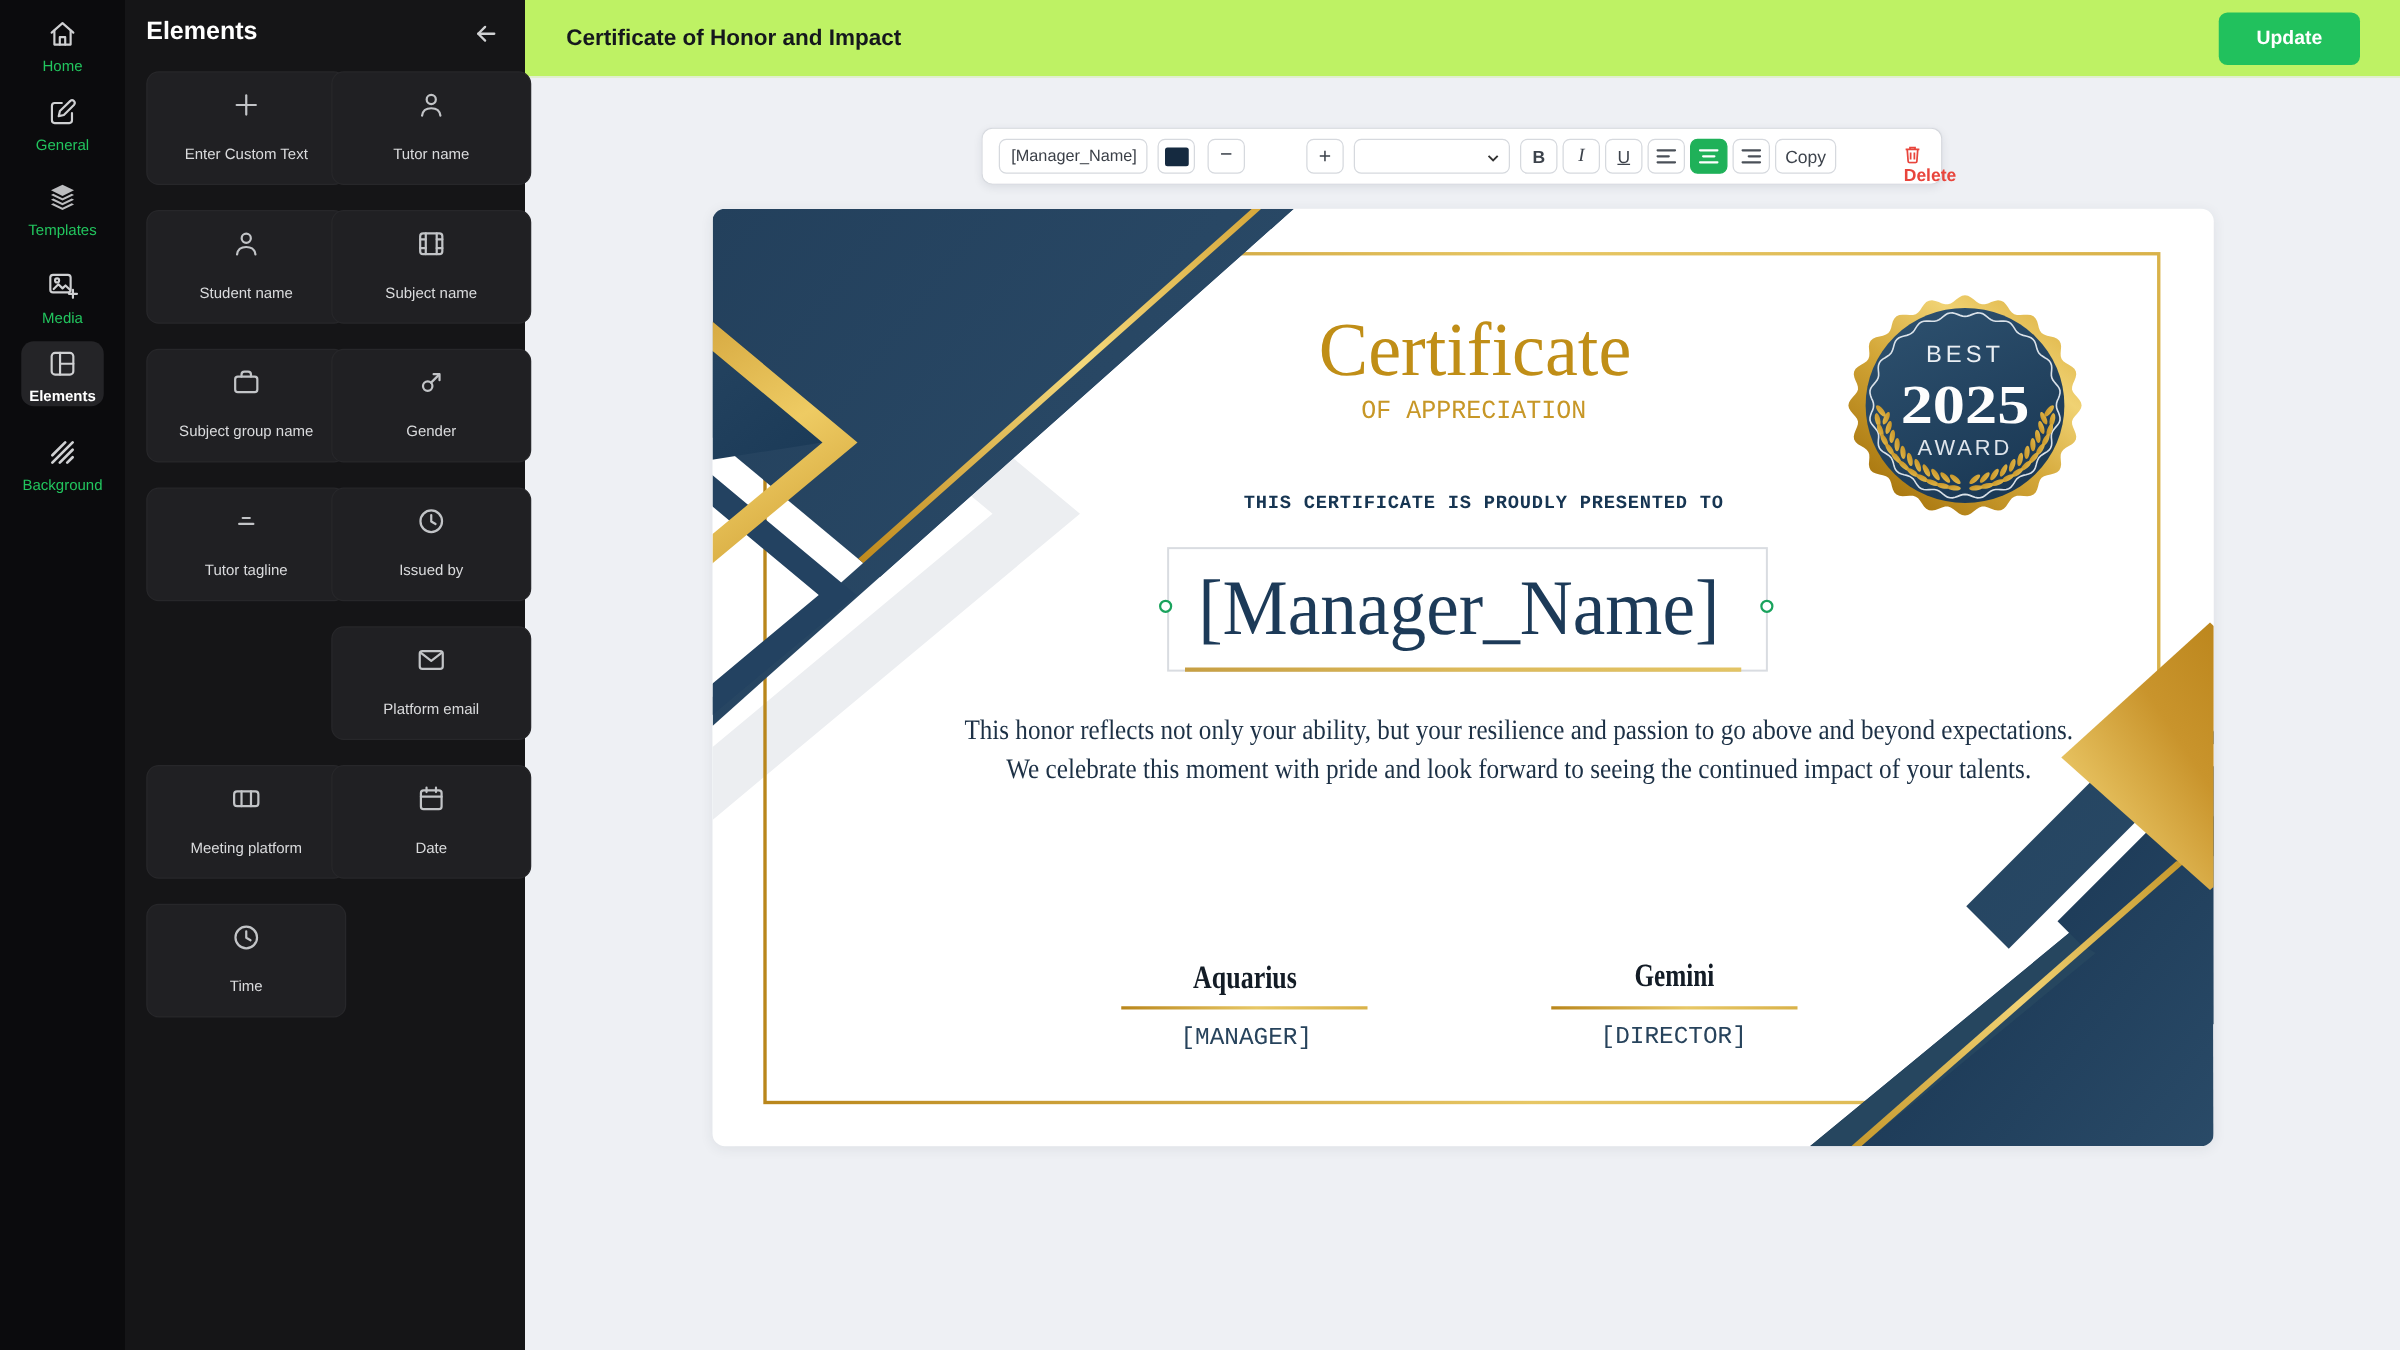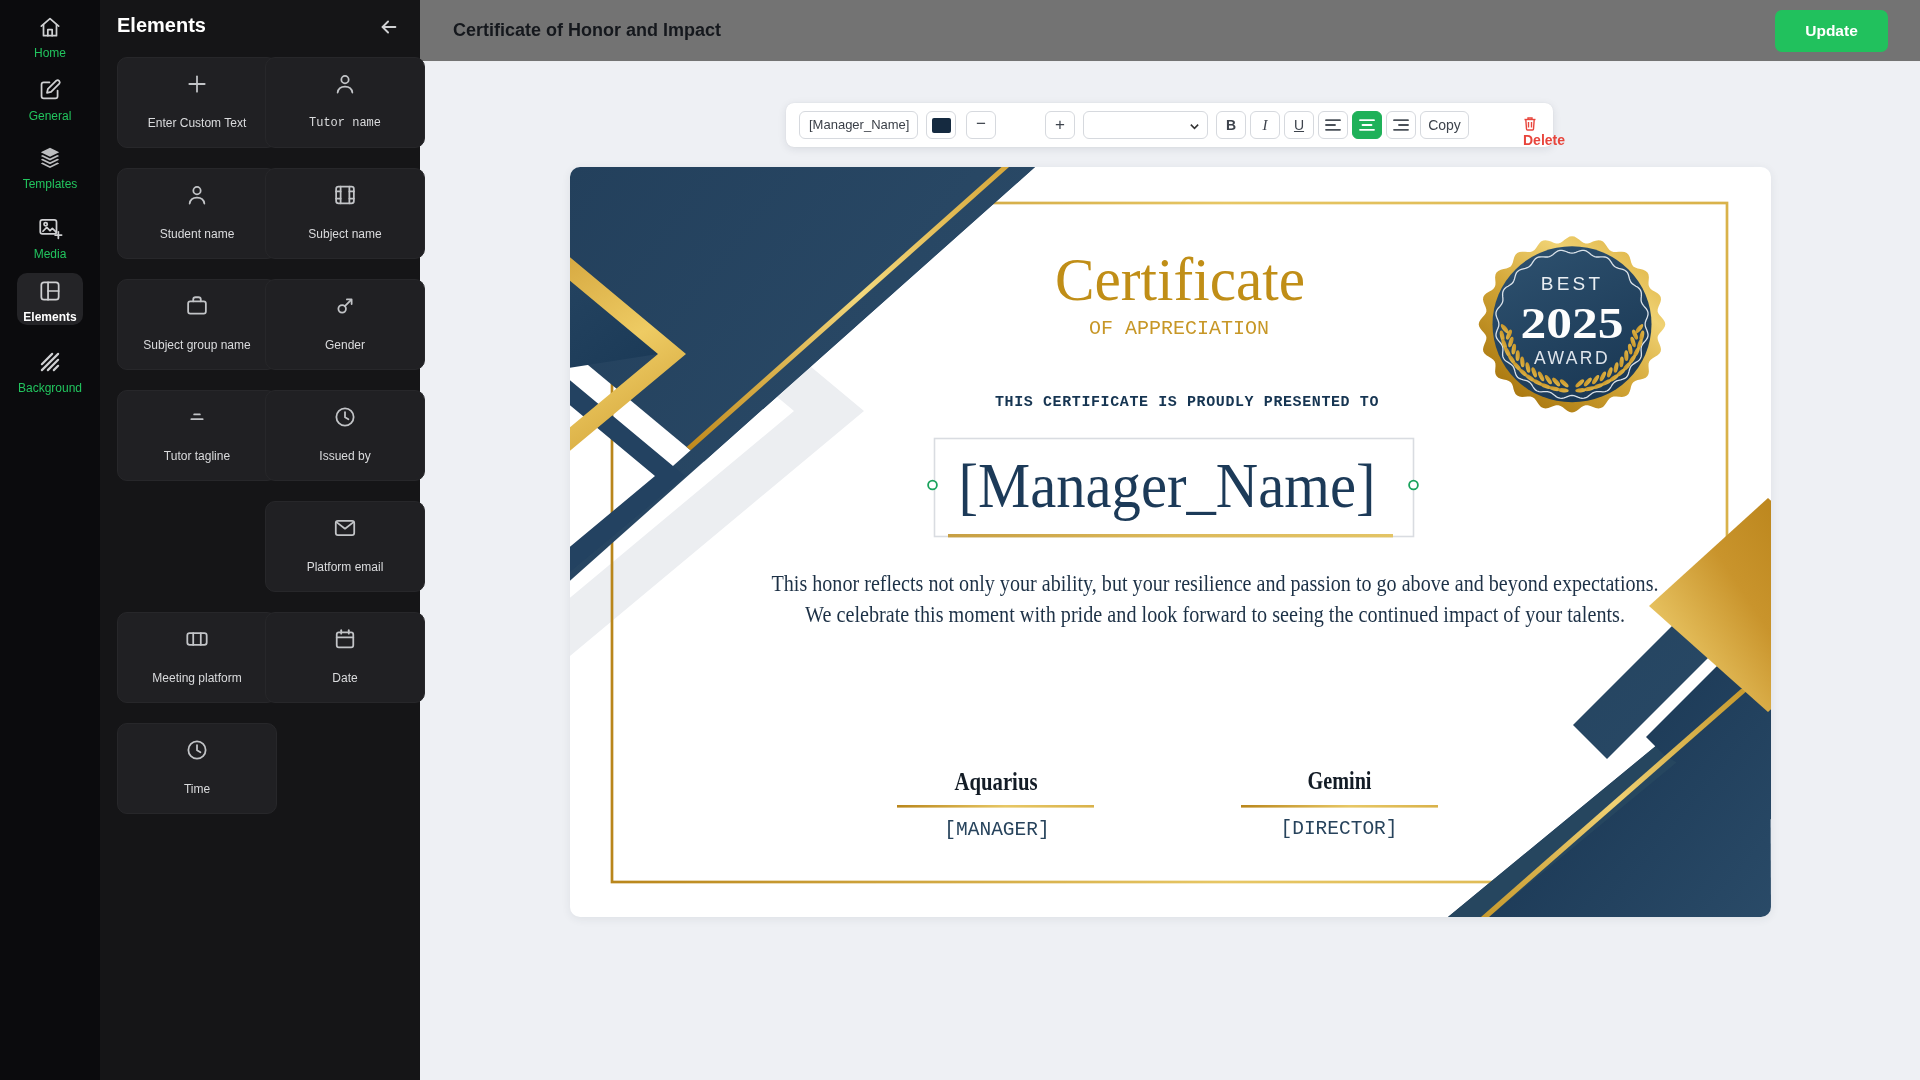--- a/index.html
+++ b/index.html
@@ -7,21 +7,21 @@
 .abs { position:absolute;margin-left:40px; }
 
 #rail { position:absolute; left:0; top:0; width:100px; height:1080px; background:#0b0b0d; z-index:5; }
 .ritem { position:absolute; left:0; width:100px; text-align:center; color:#22c55e; font-size:12px; }
 .ritem svg { display:block; margin:0 auto 6px; }
 #panel { position:absolute; left:100px; top:0; width:320px; height:1080px; background:#151517; z-index:4; }
 .card { position:absolute; width:160px; height:91px; background:#202023; border:1px solid #27272a; border-radius:10px; text-align:center; }
 .card svg { display:block; margin:13px auto 0; }
 .card .lb { position:absolute; left:4px; right:4px; top:58px; font-size:12px; color:#dadbdd; }
 
-#topbar { position:absolute; left:420px; top:0; width:1500px; height:62px; background:#737373; border-bottom:1px solid #eceef1; z-index:3; }
+#topbar { position:absolute; left:420px; top:0; width:1500px; height:62px; background:#bef264; border-bottom:1px solid #eceef1; z-index:3; }
 #topbar h1 { position:absolute; left:33px; top:20px; font-size:18px; color:#15181d; font-weight:bold; }
 #updbtn { position:absolute; left:1355px; top:10px; width:113px; height:42px; background:#21c15d; border-radius:7px; color:#fff; font-weight:bold; font-size:15.5px; text-align:center; line-height:42px; }
 
 #toolbar { position:absolute; left:786px; top:103px; width:767px; height:44px; background:#fff; border-radius:8px; box-shadow:0 2px 8px rgba(30,40,60,.10), 0 0 1px rgba(30,40,60,.12); z-index:6; }
 .tbtn { position:absolute; top:8px; height:28px; border:1px solid #d6d9de; border-radius:6px; background:#fff; color:#3d434c; font-size:14px; text-align:center; line-height:26px; }
 
 #cert { position:absolute; left:570px; top:167px; width:1201px; height:750px; background:#fff; border-radius:10px; box-shadow:0 2px 10px rgba(40,50,70,.08); z-index:2; overflow:hidden; }
 </style></head><body>
 
 <div id="rail">
@@ -70,21 +70,21 @@
       <path d="M19 12H5"></path>
       <path d="M11 6l-6 6 6 6"></path>
     </svg>
 <div class="card" style="left:17px;top:57px;">
       <svg width="26" height="26" viewBox="0 0 22 22" fill="none" stroke="#c2c4c7" stroke-width="1.5" stroke-linecap="round" stroke-linejoin="round">
         <path d="M11 4.5v13"></path>
         <path d="M4.5 11h13"></path>
       </svg>
       <div class="lb">Enter Custom Text</div>
     </div>
-<div class="card" style="left:165px;top:57px;font-family:Liberation Mono, monospace;">
+<div class="card" style="left:165px;top:57px;">
       <svg width="26" height="26" viewBox="0 0 22 22" fill="none" stroke="#c2c4c7" stroke-width="1.5" stroke-linecap="round" stroke-linejoin="round">
         <circle cx="11" cy="7.3" r="3.1"></circle>
         <path d="M4.8 18.2c.4-3.2 2.9-5 6.2-5s5.8 1.8 6.2 5"></path>
       </svg>
       <div class="lb">Tutor name</div>
     </div>
 <div class="card" style="left:17px;top:168px;">
       <svg width="26" height="26" viewBox="0 0 22 22" fill="none" stroke="#c2c4c7" stroke-width="1.5" stroke-linecap="round" stroke-linejoin="round">
         <circle cx="11" cy="7.3" r="3.1"></circle>
         <path d="M4.8 18.2c.4-3.2 2.9-5 6.2-5s5.8 1.8 6.2 5"></path>

